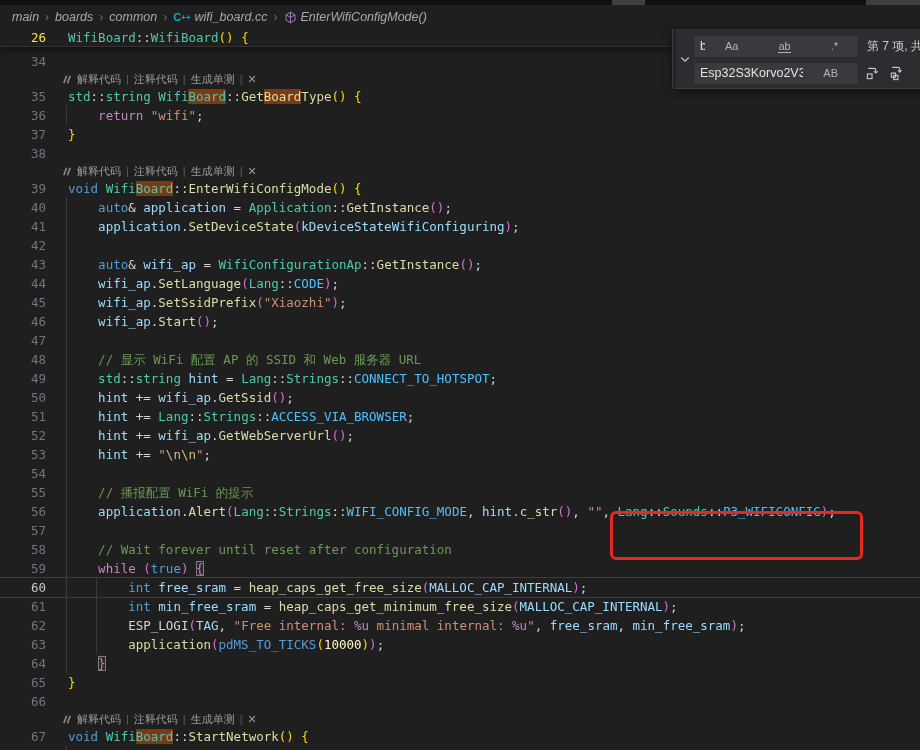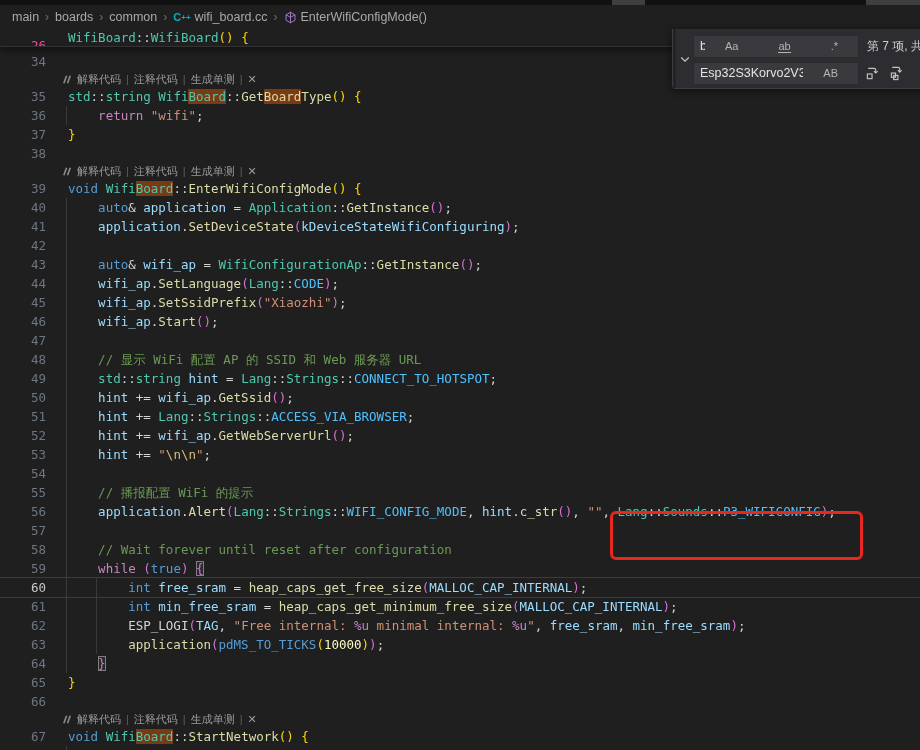--- a/index.html
+++ b/index.html
@@ -5,21 +5,21 @@
   html,body{margin:0;padding:0;background:#1f1f1f;}
   body{width:920px;height:750px;overflow:hidden;position:relative;
        font-family:"Liberation Sans",sans-serif;}
   
   .topstrip{position:absolute;left:0;top:0;width:920px;height:5px;background:#111;}
   .topstrip .seg1{position:absolute;left:612px;top:0;width:33px;height:5px;background:#3f3f3f;}
   .topstrip .seg2{position:absolute;left:866px;top:0;width:54px;height:5px;background:#3f3f3f;}
   
   .breadcrumb{position:absolute;left:0;top:5px;width:920px;height:24px;background:#1f1f1f;
     display:flex;align-items:center;padding-left:12px;font-size:12.5px;color:#a9a9a9;}
-  .breadcrumb .bc-item{cursor:pointer;white-space:nowrap;}
+  .breadcrumb .bc-item{cursor:pointer;white-space:nowrap;font-style:italic;}
   .breadcrumb .bc-sep{color:#6f6f6f;margin:0 6px;font-size:12px;}
   .bc-ico{display:inline-flex;align-items:center;margin-right:4px;vertical-align:middle;}
   .cpp-ico{color:#00b0c8;font-weight:bold;font-size:11px;letter-spacing:0;}
   .cpp-ico small{font-size:8px;vertical-align:2px;}
   
   .editor{position:absolute;left:0;top:29px;width:920px;height:721px;background:#1f1f1f;}
   .mono, .code-row .ln, .code-row .ltext, .sticky .ln, .sticky .ltext{
     font-family:"DejaVu Sans Mono",monospace;font-size:12.5px;}
   .code-lines{position:absolute;left:0;top:18px;right:0;padding-top:5px;}
   .code-row{display:flex;height:19px;line-height:19px;white-space:pre;position:relative;}
@@ -31,21 +31,21 @@
   
   .lens-row{height:16px;line-height:16px;display:flex;align-items:center;
     margin-left:62px;font-size:11px;color:#9b9b9b;}
   .lens-row .lens-ico{margin-right:4px;display:inline-flex;}
   .lens-row .lens-a{cursor:pointer;}
   .lens-row .lens-sep{color:#5f5f5f;margin:0 5px;}
   
   .sticky{position:absolute;left:0;top:0;width:920px;height:17px;background:#1f1f1f;
     border-bottom:1px solid #333;box-shadow:0 4px 6px rgba(0,0,0,.38);z-index:8;
     display:flex;height:17px;line-height:18px;white-space:pre;overflow:hidden;}
-  .sticky .ln{width:46px;text-align:right;padding-right:2px;color:#ec4899;margin-top:8px;}
+  .sticky .ln{width:46px;text-align:right;padding-right:2px;color:#fde047;}
   .sticky .ltext{padding-left:20px;}
   
   .iguide{position:absolute;width:1px;background:#3a3a3a;z-index:0;}
   
   .tk-kw{color:#569CD6}.tk-ctl{color:#C586C0}.tk-type{color:#4EC9B0}.tk-fn{color:#DCDCAA}
   .tk-var{color:#9CDCFE}.tk-cst{color:#4FC1FF}.tk-str{color:#CE9178}.tk-esc{color:#D7BA7D}
   .tk-fmt{color:#C586C0}.tk-num{color:#fef9c3}.tk-pun{color:#D4D4D4}.tk-cmt{color:#6A9955}
   .tk-b0{color:#FFD700}.tk-b1{color:#D670D6}
   .tk-b1m{color:#D670D6;outline:1px solid #7e7e7e;outline-offset:-1px;background:rgba(120,120,120,.12);}
   .match{background:rgba(234,92,0,.45);}

